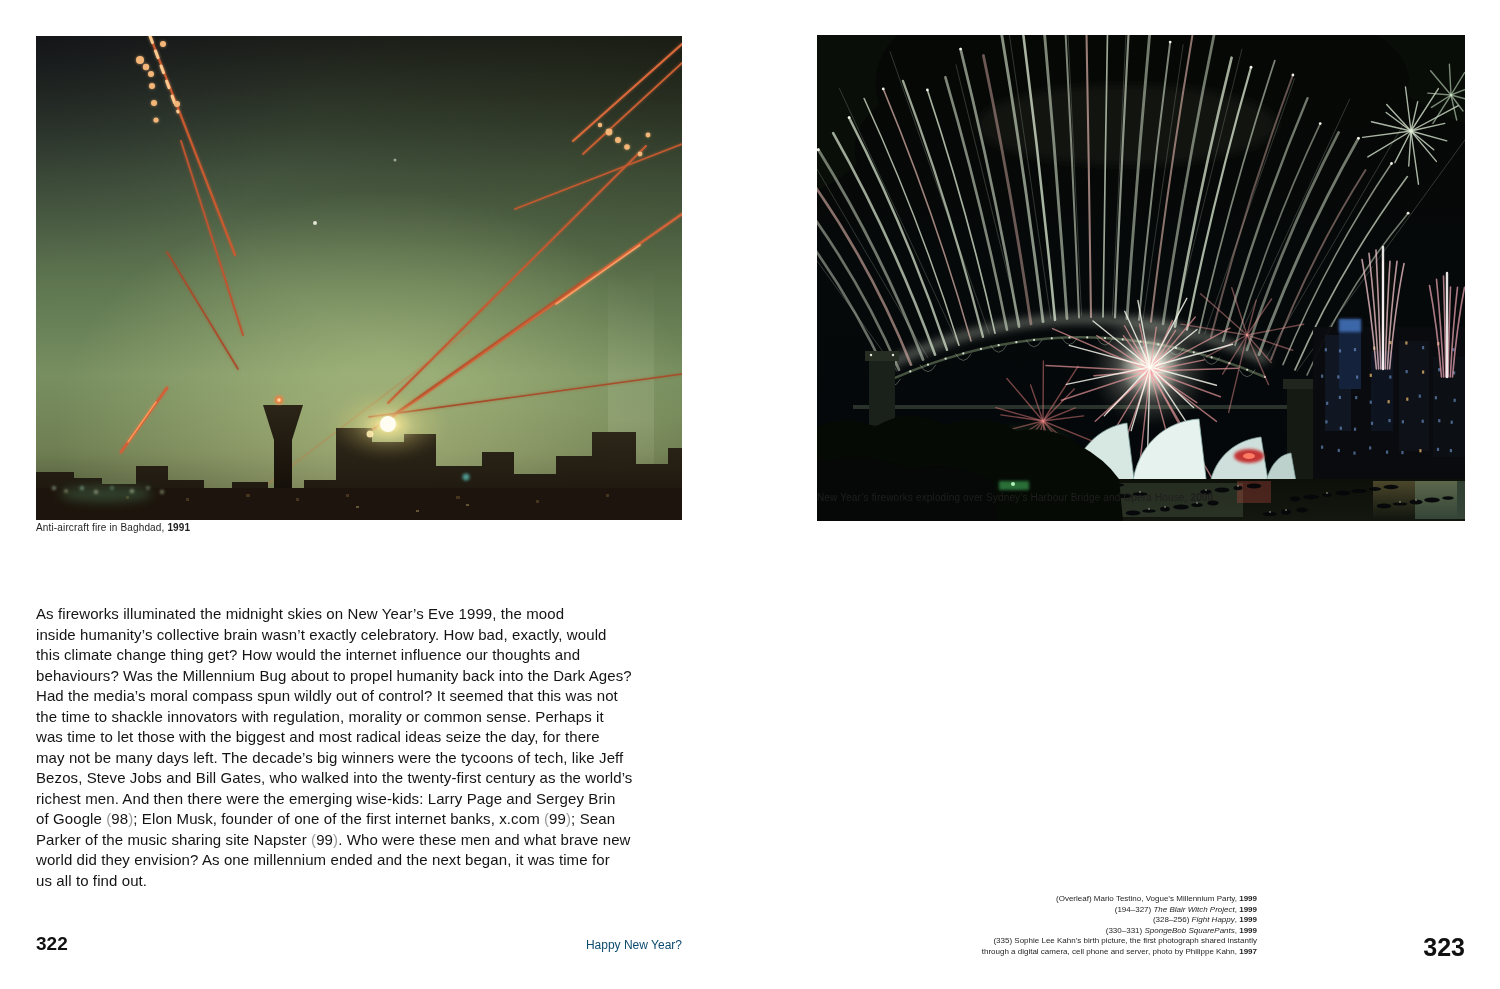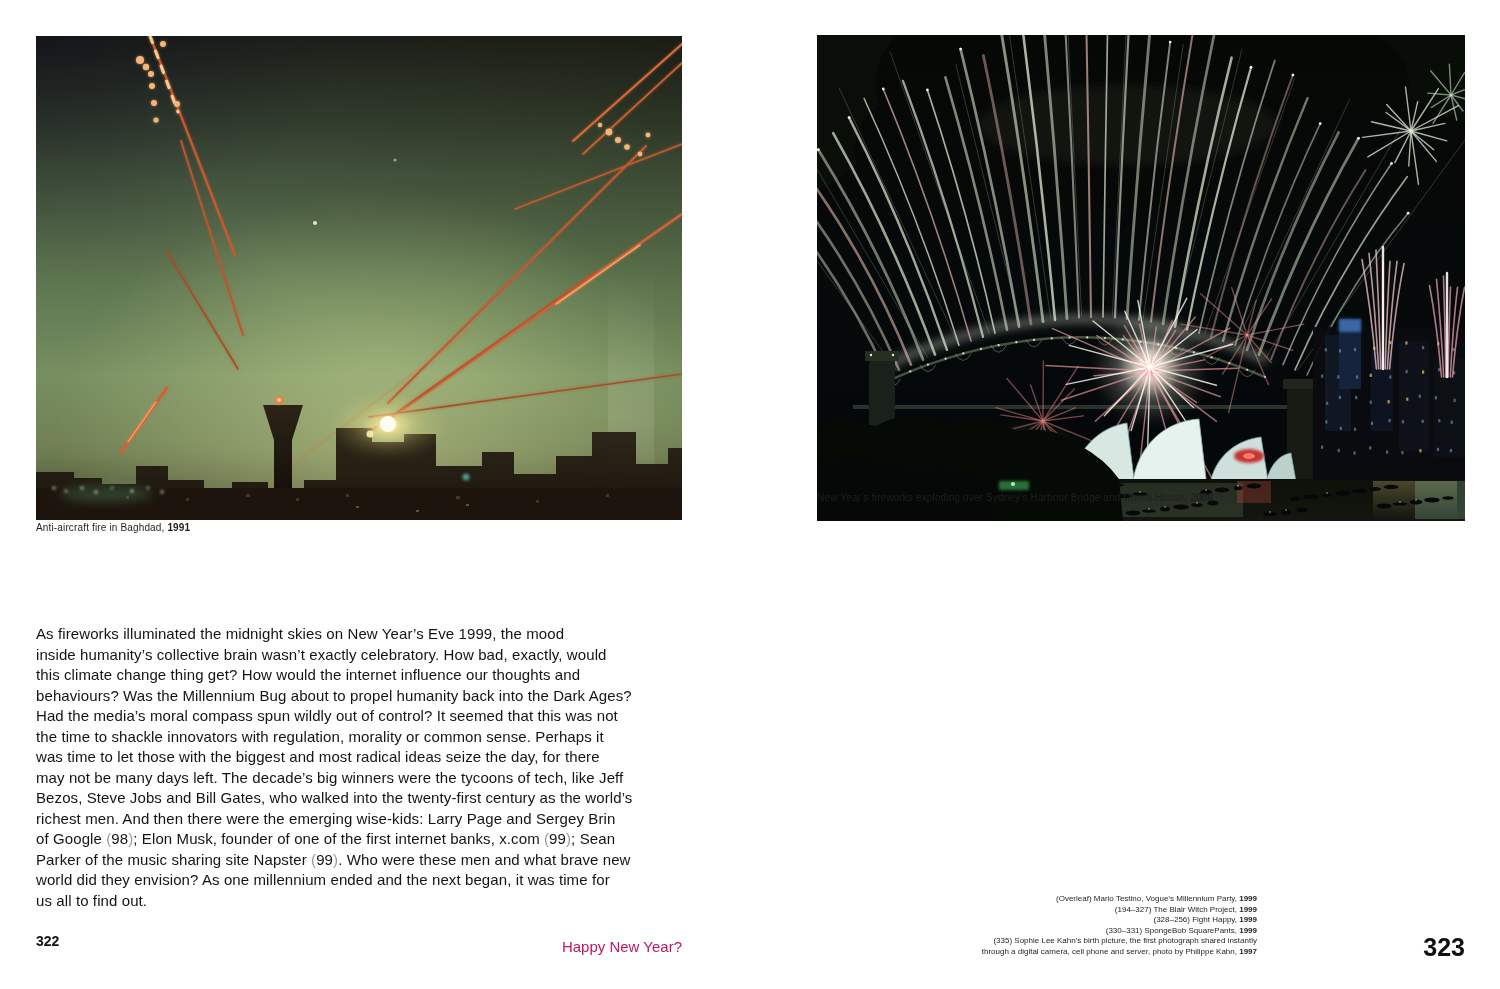--- a/index.html
+++ b/index.html
@@ -8,29 +8,29 @@
     background:#ffffff;color:#1a1a1a;
     font-family:"Liberation Sans", sans-serif;
   }
   .photo{position:absolute;display:block;}
   #left-photo{left:36px;top:36px;width:646px;height:484px;}
   #right-photo{left:817px;top:35px;width:648px;height:486px;}
   .caption{position:absolute;font-size:10px;letter-spacing:.15px;color:#1f1f1f;white-space:nowrap;}
   #left-caption{left:36px;top:522px;width:646px;}
   #right-caption{left:817px;top:492px;width:648px;}
   .b{font-weight:700;}
-  .i{}
+  .i{font-style:italic;}
   .body-text{
-    position:absolute;left:36px;top:624px;width:690px;
+    position:absolute;left:36px;top:604px;width:690px;
     font-size:15px;line-height:20.5px;letter-spacing:.1px;
     color:#141414;white-space:pre-line;
   }
   .paren{color:#9a9a9a;}
-  #footer-left-num{position:absolute;left:36px;top:933px;font-size:14px;font-weight:700;color:#111;}
-  #chapter-title{position:absolute;left:36px;top:938px;width:646px;text-align:right;font-size:15px;color:#be185d;}
+  #footer-left-num{position:absolute;left:36px;top:933px;font-size:19px;font-weight:700;color:#111;}
+  #chapter-title{position:absolute;left:36px;top:938px;width:646px;text-align:right;font-size:12px;color:#0c4a6e;}
   .credits{position:absolute;left:817px;top:894px;width:440px;font-size:8px;line-height:10.6px;color:#1f1f1f;text-align:right;}
   #footer-right-num{position:absolute;left:817px;top:933px;width:648px;text-align:right;font-size:25px;font-weight:700;color:#111;}
 </style>
 </head>
 <body>
 
 <svg id="left-photo" class="photo" viewBox="0 0 646 484" width="646" height="484" xmlns="http://www.w3.org/2000/svg">
   <defs>
     <linearGradient id="skyG" x1="0" y1="0" x2="0" y2="1">
       <stop offset="0" stop-color="#20231c"></stop>

